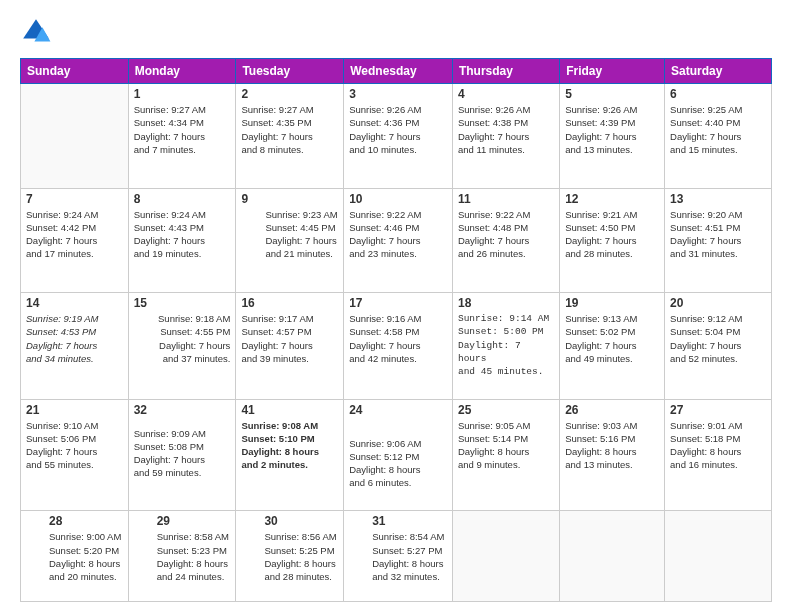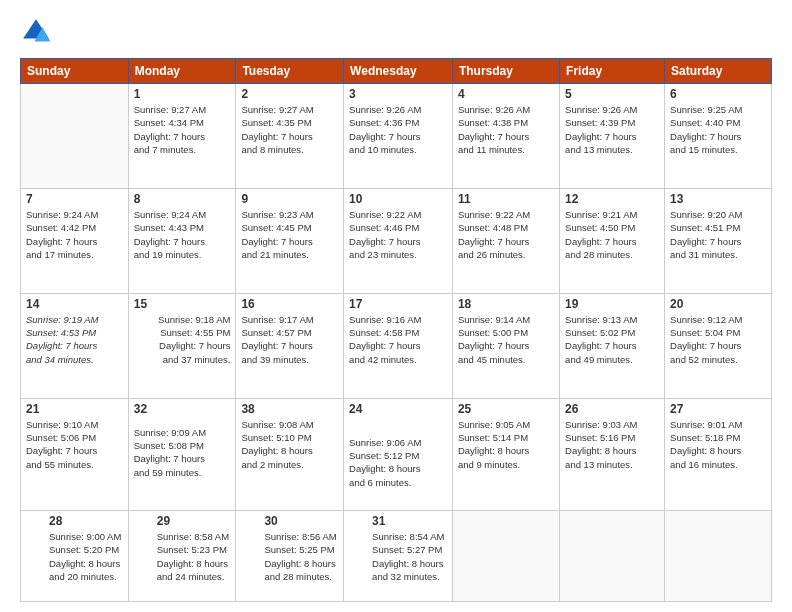--- a/index.html
+++ b/index.html
@@ -60,21 +60,21 @@
       font-size: 15px;
       color: #444;
       margin-top: 2px;
     }
     .calendar {
       width: 100%;
       border-collapse: collapse;
       flex: 1;
     }
     .calendar th {
-      background: #c2410c;
+      background: #a21caf;
       color: #fff;
       font-size: 12px;
       font-weight: bold;
       text-align: left;
       padding: 5px 6px;
       border: 1px solid #1565c0;
     }
     .calendar td {
       border: 1px solid #ccc;
       vertical-align: top;
@@ -192,21 +192,21 @@
           </td>
           <td>
             <span class="day-num">8</span>
             <div class="day-info" style="white-space: pre-line;">Sunrise: 9:24 AM
 Sunset: 4:43 PM
 Daylight: 7 hours
 and 19 minutes.</div>
           </td>
           <td>
             <span class="day-num">9</span>
-            <div class="day-info" style="white-space: pre-line;">Sunrise: 9:23 AM
+            <div class="day-info" style="white-space: pre-line; margin-left: 24px;">Sunrise: 9:23 AM
 Sunset: 4:45 PM
 Daylight: 7 hours
 and 21 minutes.</div>
           </td>
           <td>
             <span class="day-num">10</span>
             <div class="day-info" style="white-space: pre-line;">Sunrise: 9:22 AM
 Sunset: 4:46 PM
 Daylight: 7 hours
 and 23 minutes.</div>
@@ -257,21 +257,21 @@
           </td>
           <td>
             <span class="day-num">17</span>
             <div class="day-info" style="white-space: pre-line;">Sunrise: 9:16 AM
 Sunset: 4:58 PM
 Daylight: 7 hours
 and 42 minutes.</div>
           </td>
           <td>
             <span class="day-num">18</span>
-            <div class="day-info" style="white-space: pre-line;">Sunrise: 9:14 AM
+            <div class="day-info" style="white-space: pre-line; font-family: Liberation Mono, monospace;">Sunrise: 9:14 AM
 Sunset: 5:00 PM
 Daylight: 7 hours
 and 45 minutes.</div>
           </td>
           <td>
             <span class="day-num">19</span>
             <div class="day-info" style="white-space: pre-line;">Sunrise: 9:13 AM
 Sunset: 5:02 PM
 Daylight: 7 hours
 and 49 minutes.</div>
@@ -293,22 +293,22 @@
 and 55 minutes.</div>
           </td>
           <td>
             <span class="day-num">32</span>
             <div class="day-info" style="white-space: pre-line; margin-top: 10px;">Sunrise: 9:09 AM
 Sunset: 5:08 PM
 Daylight: 7 hours
 and 59 minutes.</div>
           </td>
           <td>
-            <span class="day-num">38</span>
-            <div class="day-info" style="white-space: pre-line;">Sunrise: 9:08 AM
+            <span class="day-num">41</span>
+            <div class="day-info" style="white-space: pre-line; font-weight: bold;">Sunrise: 9:08 AM
 Sunset: 5:10 PM
 Daylight: 8 hours
 and 2 minutes.</div>
           </td>
           <td>
             <span class="day-num">24</span>
             <div class="day-info" style="white-space: pre-line; margin-top: 20px;">Sunrise: 9:06 AM
 Sunset: 5:12 PM
 Daylight: 8 hours
 and 6 minutes.</div>

